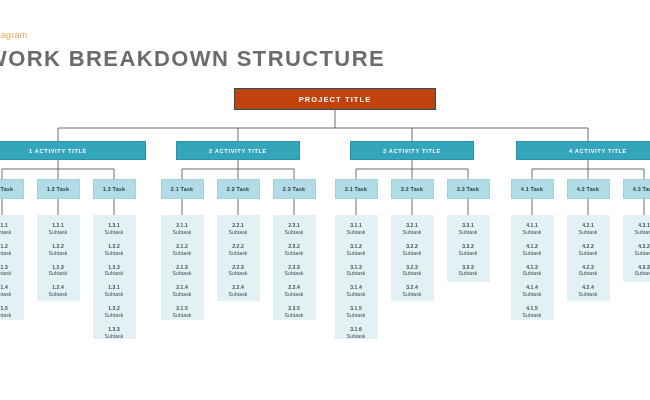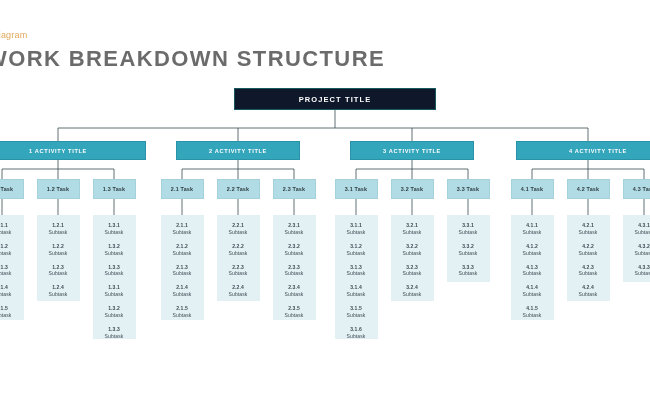--- a/index.html
+++ b/index.html
@@ -23,21 +23,21 @@
   }
 
   
   .wires{position:absolute;left:0;top:0;width:650px;height:400px;pointer-events:none;}
 
   
   .node{position:absolute;box-sizing:border-box;display:flex;
         align-items:center;justify-content:center;text-align:center;}
 
   .root{
-    background:#0f172a;color:#ffffff;
+    background:#c2410c;color:#ffffff;
     font-size:7.5px;font-weight:bold;letter-spacing:1.1px;
     border:1px solid #15585f;
   }
   .activity{
     background:#34a6bc;color:#ffffff;
     font-size:5.6px;font-weight:bold;letter-spacing:.7px;
     border:1px solid #2b93a8;
   }
   .task{
     background:#b2dce5;color:#2d3b40;

